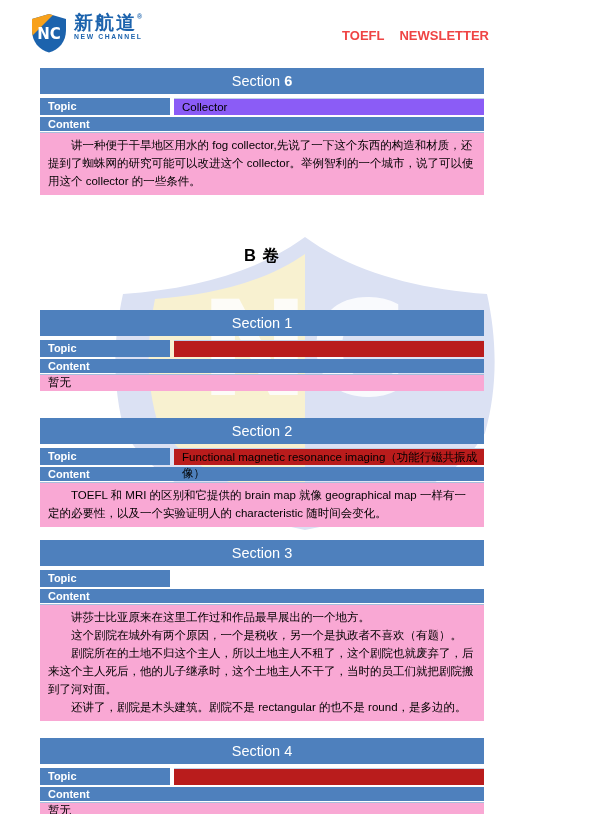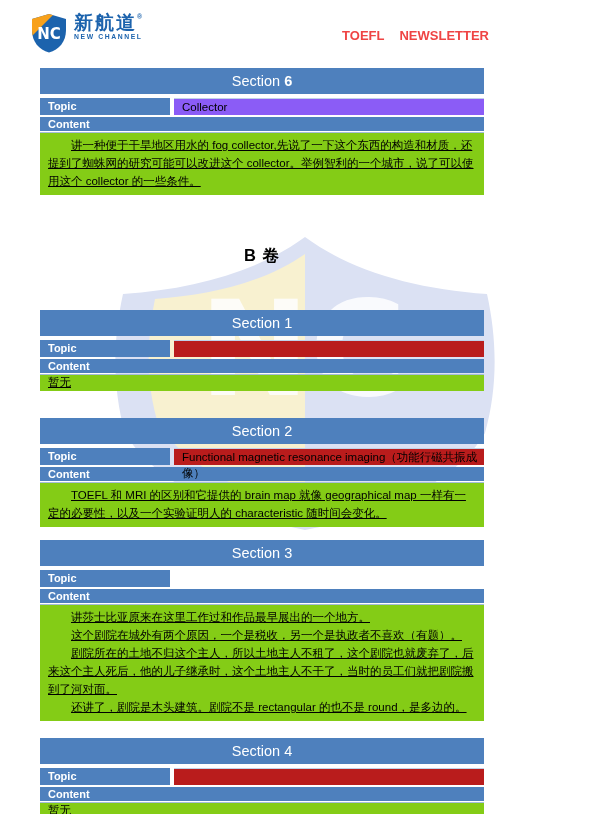--- a/index.html
+++ b/index.html
@@ -46,22 +46,22 @@
     flex:1;margin-left:4px;background:#b91c1c;border-top:1px solid #bfd1e8;
     font-size:11.5px;line-height:16px;height:17px;padding-left:8px;box-sizing:border-box;color:#000;
   }
   .topic-value.white{background:#8b5cf6;}
 
   .content-bar{
     background:#4e80bd;color:#fff;font-weight:bold;
     font-size:11px;height:14px;line-height:14px;padding-left:8px;margin-bottom:1px;
   }
   .content-body{
-    background:#84cc16;border-top:1px solid #a6bedc;
-    padding:3px 8px 5px 8px;font-size:11.5px;line-height:18px;color:#000;text-decoration:underline;
+    background:#f9a8d4;border-top:1px solid #a6bedc;
+    padding:3px 8px 5px 8px;font-size:11.5px;line-height:18px;color:#000;
   }
   .content-body p{margin:0;text-indent:2em;}
   .content-body p.plain{text-indent:0;}
   .content-body.empty{padding:1px 4px 2px 8px;line-height:13px;height:13px;}
 
   .volume-heading{
     text-align:center;font-size:16.5px;font-weight:bold;color:#000000;
     margin:50px 0 43px 0;position:relative;z-index:1;letter-spacing:1px;
   }
 

